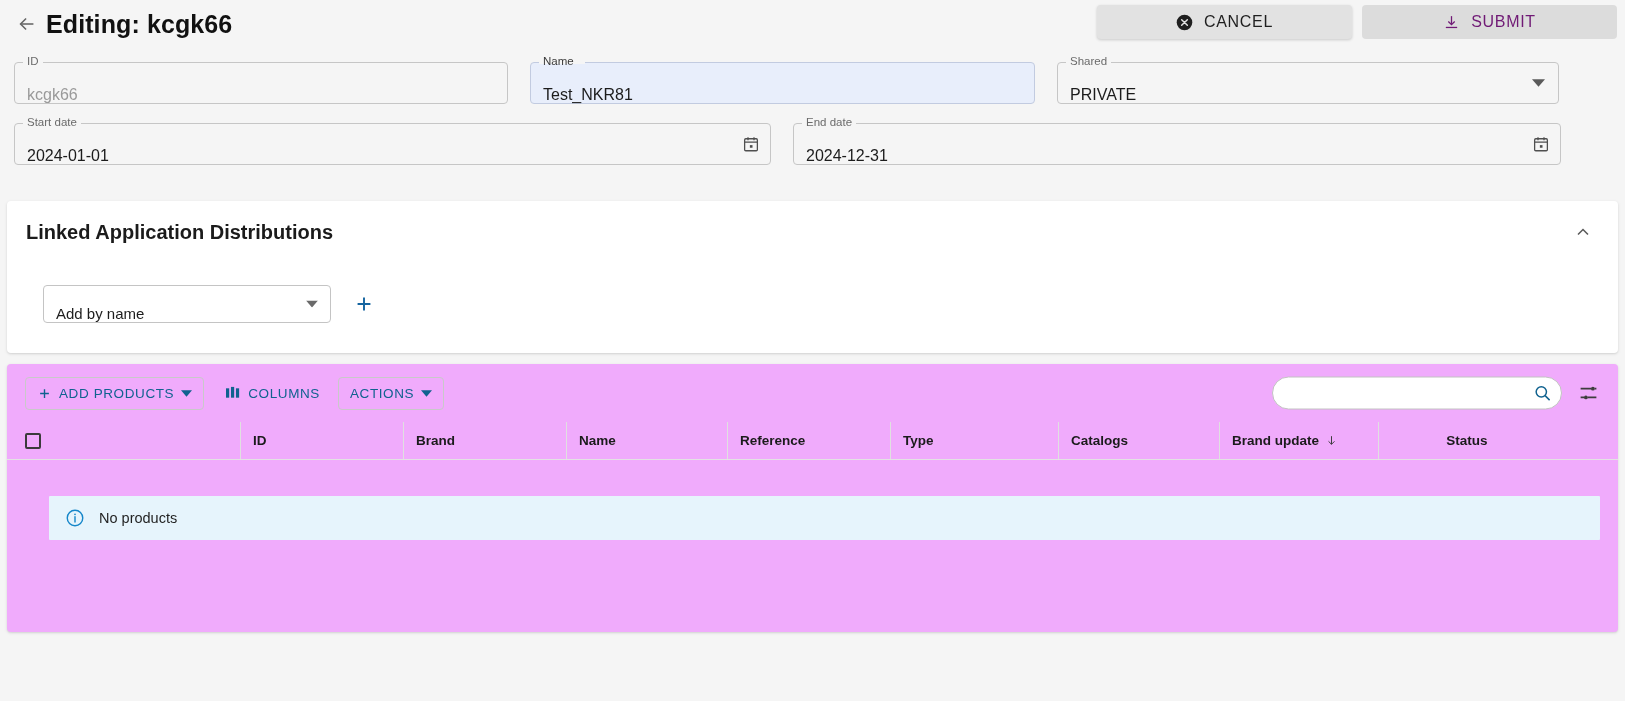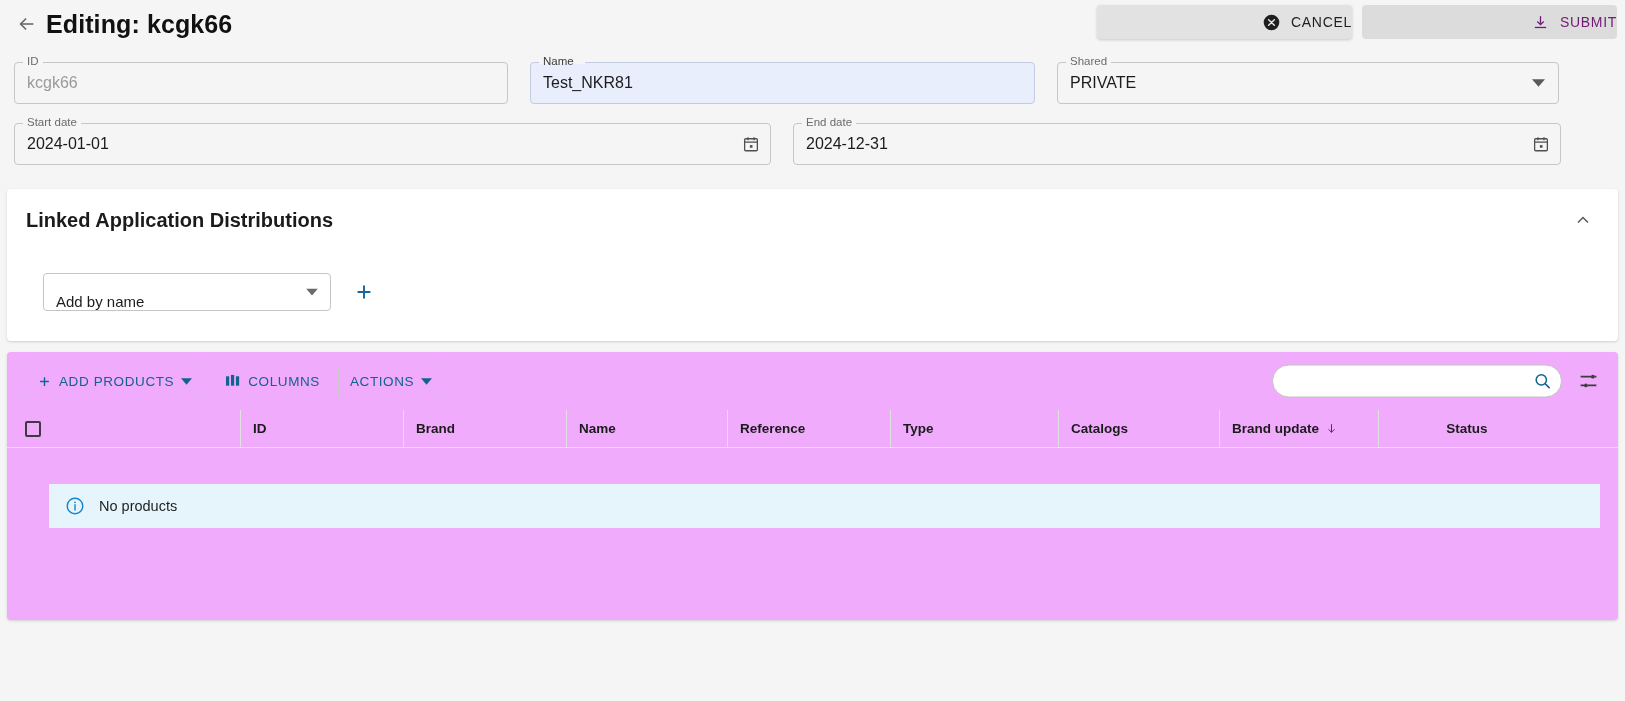--- a/index.html
+++ b/index.html
@@ -57,23 +57,23 @@
     display: flex;
     gap: 10px;
   }
   .btn-action {
     width: 255px;
     height: 34px;
     border: none;
     border-radius: 4px;
     display: flex;
     align-items: center;
-    justify-content: flex-end;
+    justify-content: center;
     gap: 11px;
-    font-size: 14px;
+    font-size: 16px;
     letter-spacing: 0.7px;
     font-family: "Liberation Sans", sans-serif;
     cursor: pointer;
     padding: 0;
   }
   .btn-cancel {
     background: #e2e2e2;
     color: #1f1f1f;
     box-shadow: 0 1px 3px rgba(0,0,0,0.18);
   }
@@ -87,21 +87,21 @@
   .form-area {
     background: #f5f5f5;
     padding: 14px 14px 10px 14px;
     box-sizing: border-box;
   }
   .row {
     display: flex;
     gap: 22px;
     margin-bottom: 19px;
   }
-  .row:last-child { margin-bottom: 4px; text-decoration: underline; }
+  .row:last-child { margin-bottom: 16px; text-decoration: underline; }
 
   .field {
     position: relative;
     box-sizing: border-box;
     height: 42px;
   }
   .field .box {
     position: absolute;
     inset: 0;
     border: 1px solid #c6c6c6;
@@ -116,21 +116,21 @@
     background: #f5f5f5;
     padding: 0 4px;
     font-size: 11.5px;
     color: #6b6b6b;
     line-height: 13px;
     white-space: nowrap;
   }
   .field .value {
     position: absolute;
     left: 13px;
-    top: 0;
+    top: 12px;
     height: 100%;
     display: flex;
     align-items: center;
     font-size: 16px;
     color: #1c1c1c;
     white-space: nowrap;
   }
   .field.disabled .value { color: #9a9a9a; }
   .field.filled-blue .box { background: #e8eefb; border-color: #c2cbe0; }
   .field.filled-blue .legend { background: transparent; color: #3a3a3a; }

